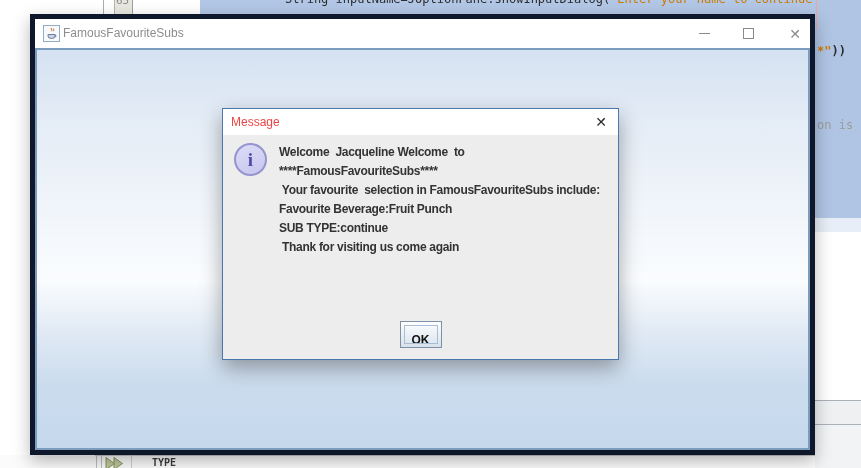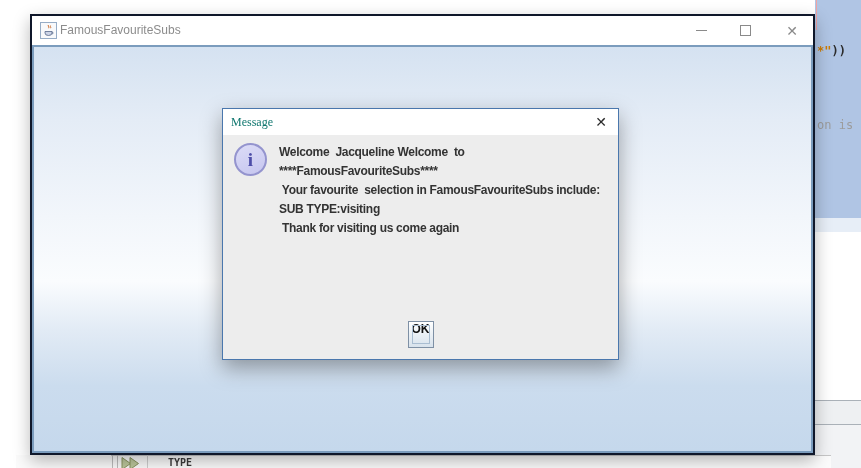--- a/index.html
+++ b/index.html
@@ -25,71 +25,79 @@
   .rs-band1{position:absolute;left:0;top:401px;width:46px;height:23px;background:#eef0f2;}
   .rs-line2{position:absolute;left:0;top:424px;width:46px;height:1px;background:#aab1b8;}
   .rs-band2{position:absolute;left:0;top:425px;width:46px;height:43px;background:#f2f3f5;}
   .rs-margin{position:absolute;left:1px;top:0;width:1px;height:30px;background:#efa5a5;}
   .rs-code1{position:absolute;left:2px;top:44px;white-space:pre;
             font:bold 12px "DejaVu Sans Mono",monospace;color:#2b2b2b;}
   .rs-code2{position:absolute;left:2px;top:118px;white-space:pre;
             font:12px "DejaVu Sans Mono",monospace;color:#9c9c9c;}
 
   
-  .bottom-strip{position:absolute;left:16px;top:455px;width:815px;height:13px;background:#fbfbfb;}
+  .bottom-strip{position:absolute;left:0;top:455px;width:815px;height:13px;background:#fbfbfb;}
   .bs-topline{position:absolute;left:95px;top:0;width:720px;height:1px;background:#c6c6c6;}
   .bs-v1{position:absolute;left:96px;top:0;width:1px;height:13px;background:#bdbdbd;}
   .bs-v2{position:absolute;left:101px;top:0;width:1px;height:13px;background:#bdbdbd;}
   .bs-v3{position:absolute;left:131px;top:0;width:1px;height:13px;background:#cfcfcf;}
   .run-icon{position:absolute;left:105px;top:1px;width:24px;height:13px;}
   .out-frag{position:absolute;left:152px;top:2px;font:bold 10px "DejaVu Sans Mono",monospace;color:#3b3b3b;}
 
   
   .app-window{position:absolute;left:30px;top:14px;width:785px;height:441px;background:#fff;
-              border:2px solid #0f172a;box-sizing:border-box;box-shadow:0 6px 16px rgba(0,0,0,.28);}
+              border:5px solid #0f172a;box-sizing:border-box;box-shadow:0 6px 16px rgba(0,0,0,.28);}
   .titlebar{position:absolute;left:0;top:0;right:0;height:29px;background:#fff;}
   .title-text{position:absolute;left:28px;top:0;line-height:29px;font-size:12px;color:#8c8c8c;}
   .java-icon{position:absolute;left:8px;top:6px;width:17px;height:17px;}
   .win-btn{position:absolute;top:0;width:26px;height:29px;display:flex;align-items:center;justify-content:center;}
   .wb-min{left:656px;} .wb-max{left:700px;} .wb-close{left:747px;}
   .glyph-min{width:11px;height:1px;background:#8a8a8a;}
   .glyph-max{width:9px;height:9px;border:1px solid #8a8a8a;}
   .glyph-close{font-size:14px;color:#8a8a8a;line-height:1;}
   .app-content{position:absolute;left:0;top:29px;right:0;bottom:0;box-sizing:border-box;
                border:2px solid #7b9cbd;
                background:linear-gradient(180deg,#d5e2f1 0%,#e4ecf6 18%,#f2f6fb 42%,
                           #fafcfe 58%,#e2ebf5 70%,#cbdcee 84%,#c5d8ec 100%);}
 
   
   .dialog{position:absolute;left:222px;top:108px;width:397px;height:252px;background:#ededed;
           border:1px solid #4a77ad;box-sizing:border-box;box-shadow:0 8px 20px rgba(0,0,0,.35);}
   .dlg-titlebar{position:absolute;left:0;top:0;right:0;height:26px;background:#fff;}
-  .dlg-title{position:absolute;left:8px;top:0;line-height:26px;font-size:12px;color:#0f766e;font-family:Liberation Serif, serif;}
+  .dlg-title{position:absolute;left:8px;top:0;line-height:26px;font-size:12px;color:#ef4444;}
   .dlg-close{position:absolute;right:6px;top:0;width:22px;height:26px;display:flex;align-items:center;
              justify-content:center;font-size:14px;color:#2a2a2a;}
   .dlg-body{position:absolute;left:0;top:26px;right:0;bottom:0;}
   .info-icon{position:absolute;left:11px;top:8px;width:33px;height:33px;border-radius:50%;
              background:linear-gradient(160deg,#dcdcf7,#c6c6ef);border:2px solid #9494ce;
              box-sizing:border-box;display:flex;align-items:center;justify-content:center;
              font:bold 19px "Liberation Serif",serif;color:#4d4da8;}
   .dlg-lines{position:absolute;left:56px;top:8px;}
   .dlg-line{height:19px;line-height:19px;white-space:pre;font-weight:bold;font-size:12px;
             letter-spacing:-0.3px;color:#333;}
-  .ok-btn{position:absolute;left:50%;transform:translateX(-50%);bottom:11px;width:26px;height:27px;
+  .ok-btn{position:absolute;left:50%;transform:translateX(-50%);bottom:11px;width:42px;height:27px;
           border:1px solid #7e90a5;box-sizing:border-box;
           background:linear-gradient(180deg,#ffffff 0%,#eef3f7 40%,#d8e2ec 100%);
-          display:flex;align-items:flex-start;justify-content:center;
+          display:flex;align-items:flex-end;justify-content:center;
           font:bold 12px "Liberation Sans",sans-serif;color:#111;cursor:default;}
   .ok-focus{position:absolute;inset:3px;border:1px solid #a9bdd1;pointer-events:none;}
 </style>
 </head>
 <body>
 
 <div id="stage">
 
+  <div class="top-strip">
+    <div class="ts-gutterline"></div>
+    <div class="ts-beige"></div>
+    <div class="ts-linenum">65</div>
+    <div class="ts-blue">
+      <div class="ts-code"><span>String inputName=JOptionPane.showInputDialog(</span><span class="str">"Enter your name to continue:")</span></div>
+    </div>
+  </div>
 
   <div class="right-strip">
     <div class="rs-blue"></div>
     <div class="rs-pale"></div>
     <div class="rs-line1"></div>
     <div class="rs-band1"></div>
     <div class="rs-line2"></div>
     <div class="rs-band2"></div>
     <div class="rs-margin"></div>
     <div class="rs-code1"><span class="str">*"</span><span>))</span></div>
@@ -142,21 +150,22 @@
         </div>
     </div>
     <div class="dlg-body">
       <div class="info-icon">
           <span>i</span>
         </div>
       <div class="dlg-lines">
         <div class="dlg-line">Welcome  Jacqueline Welcome  to</div>
         <div class="dlg-line">****FamousFavouriteSubs****</div>
         <div class="dlg-line"> Your favourite  selection in FamousFavouriteSubs include:</div>
-        <div class="dlg-line">SUB TYPE:visiting</div>
+        <div class="dlg-line">Favourite Beverage:Fruit Punch</div>
+        <div class="dlg-line">SUB TYPE:continue</div>
         <div class="dlg-line"> Thank for visiting us come again</div>
       </div>
       <div class="ok-btn">
         <div class="ok-focus"></div>
         <span>OK</span>
       </div>
     </div>
   </div>
 
 </div>

